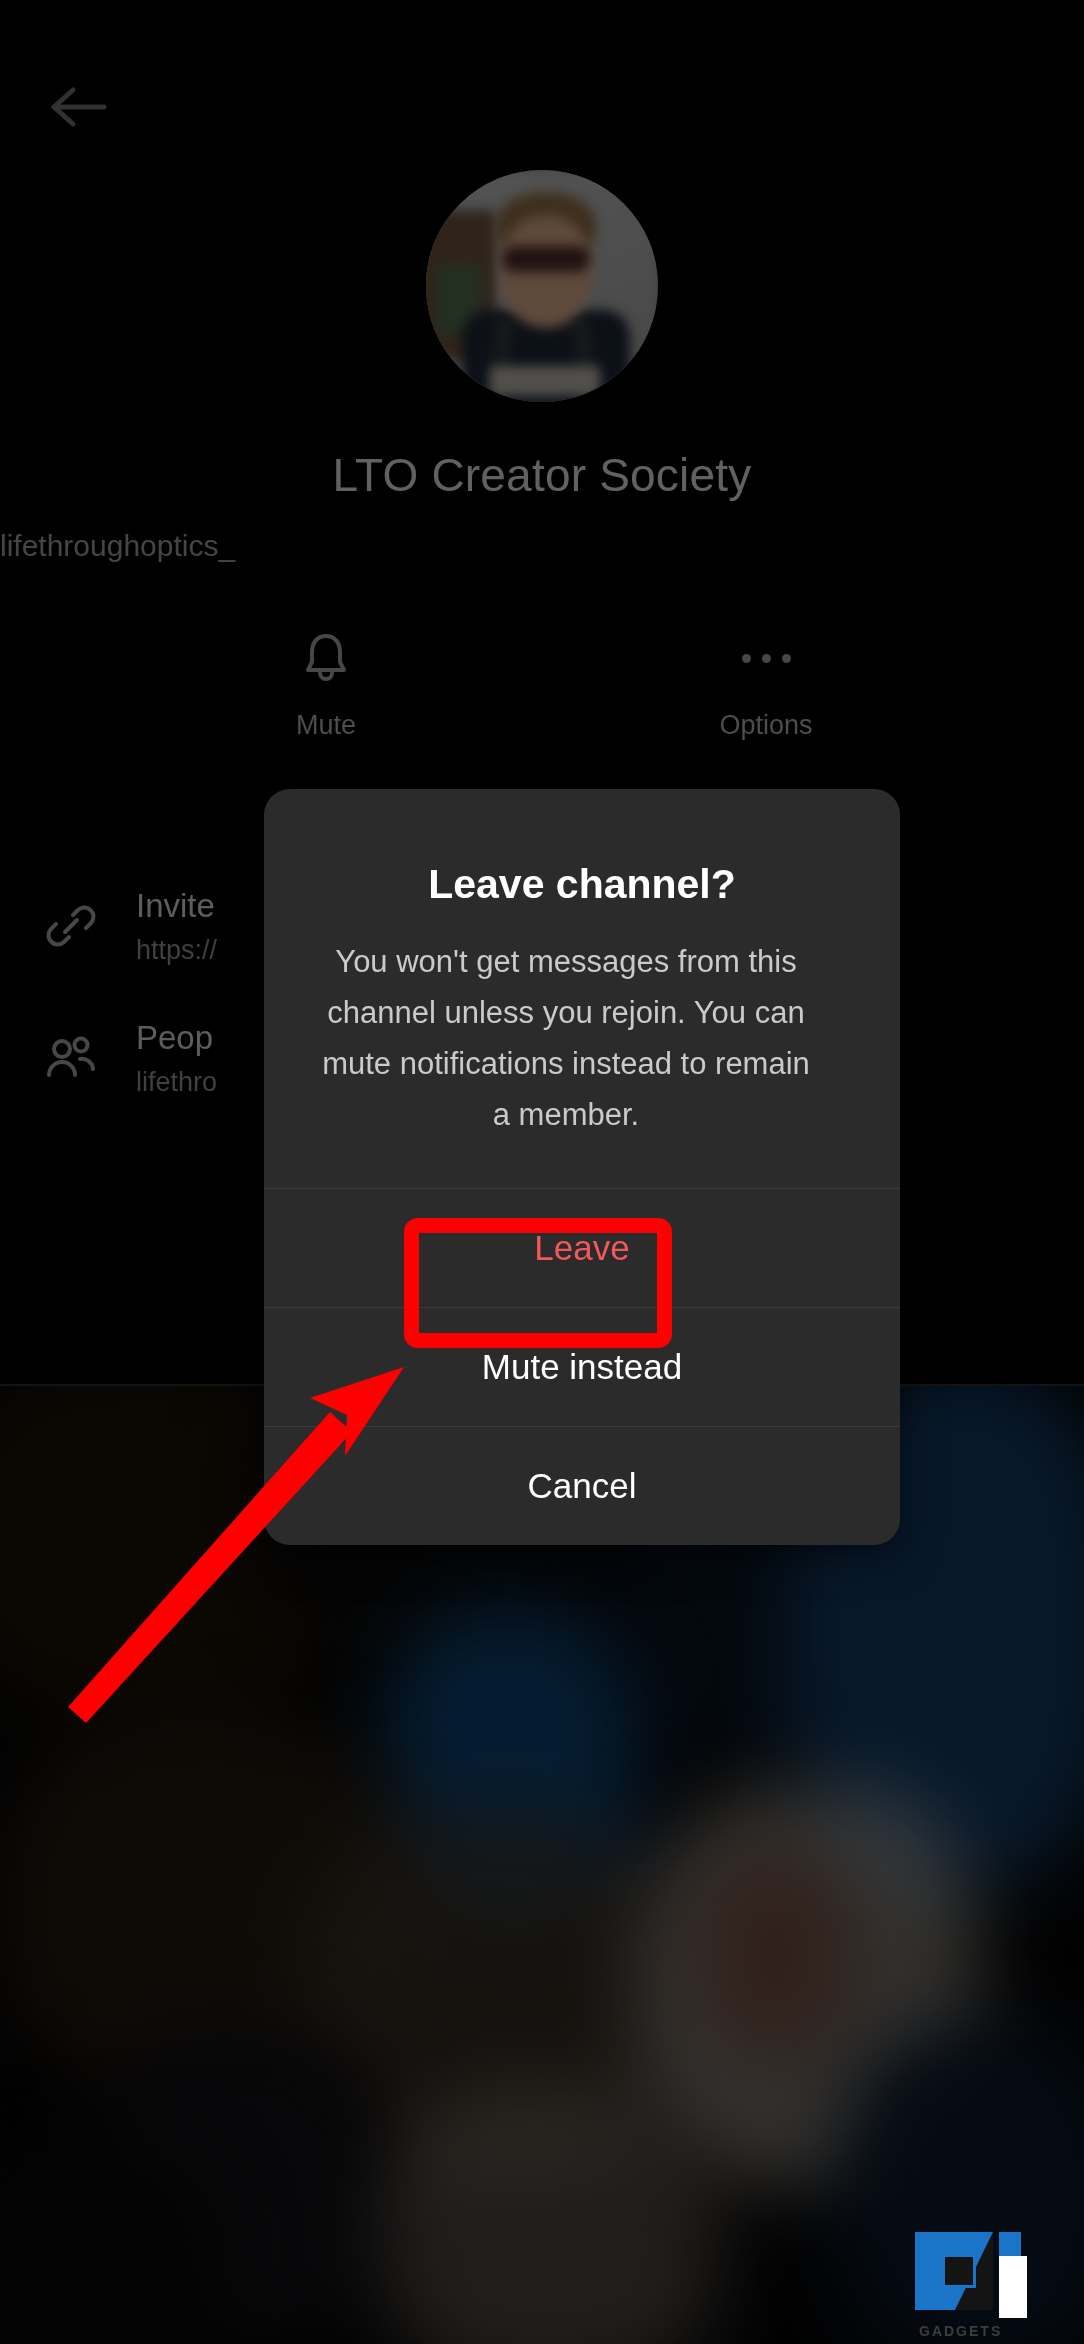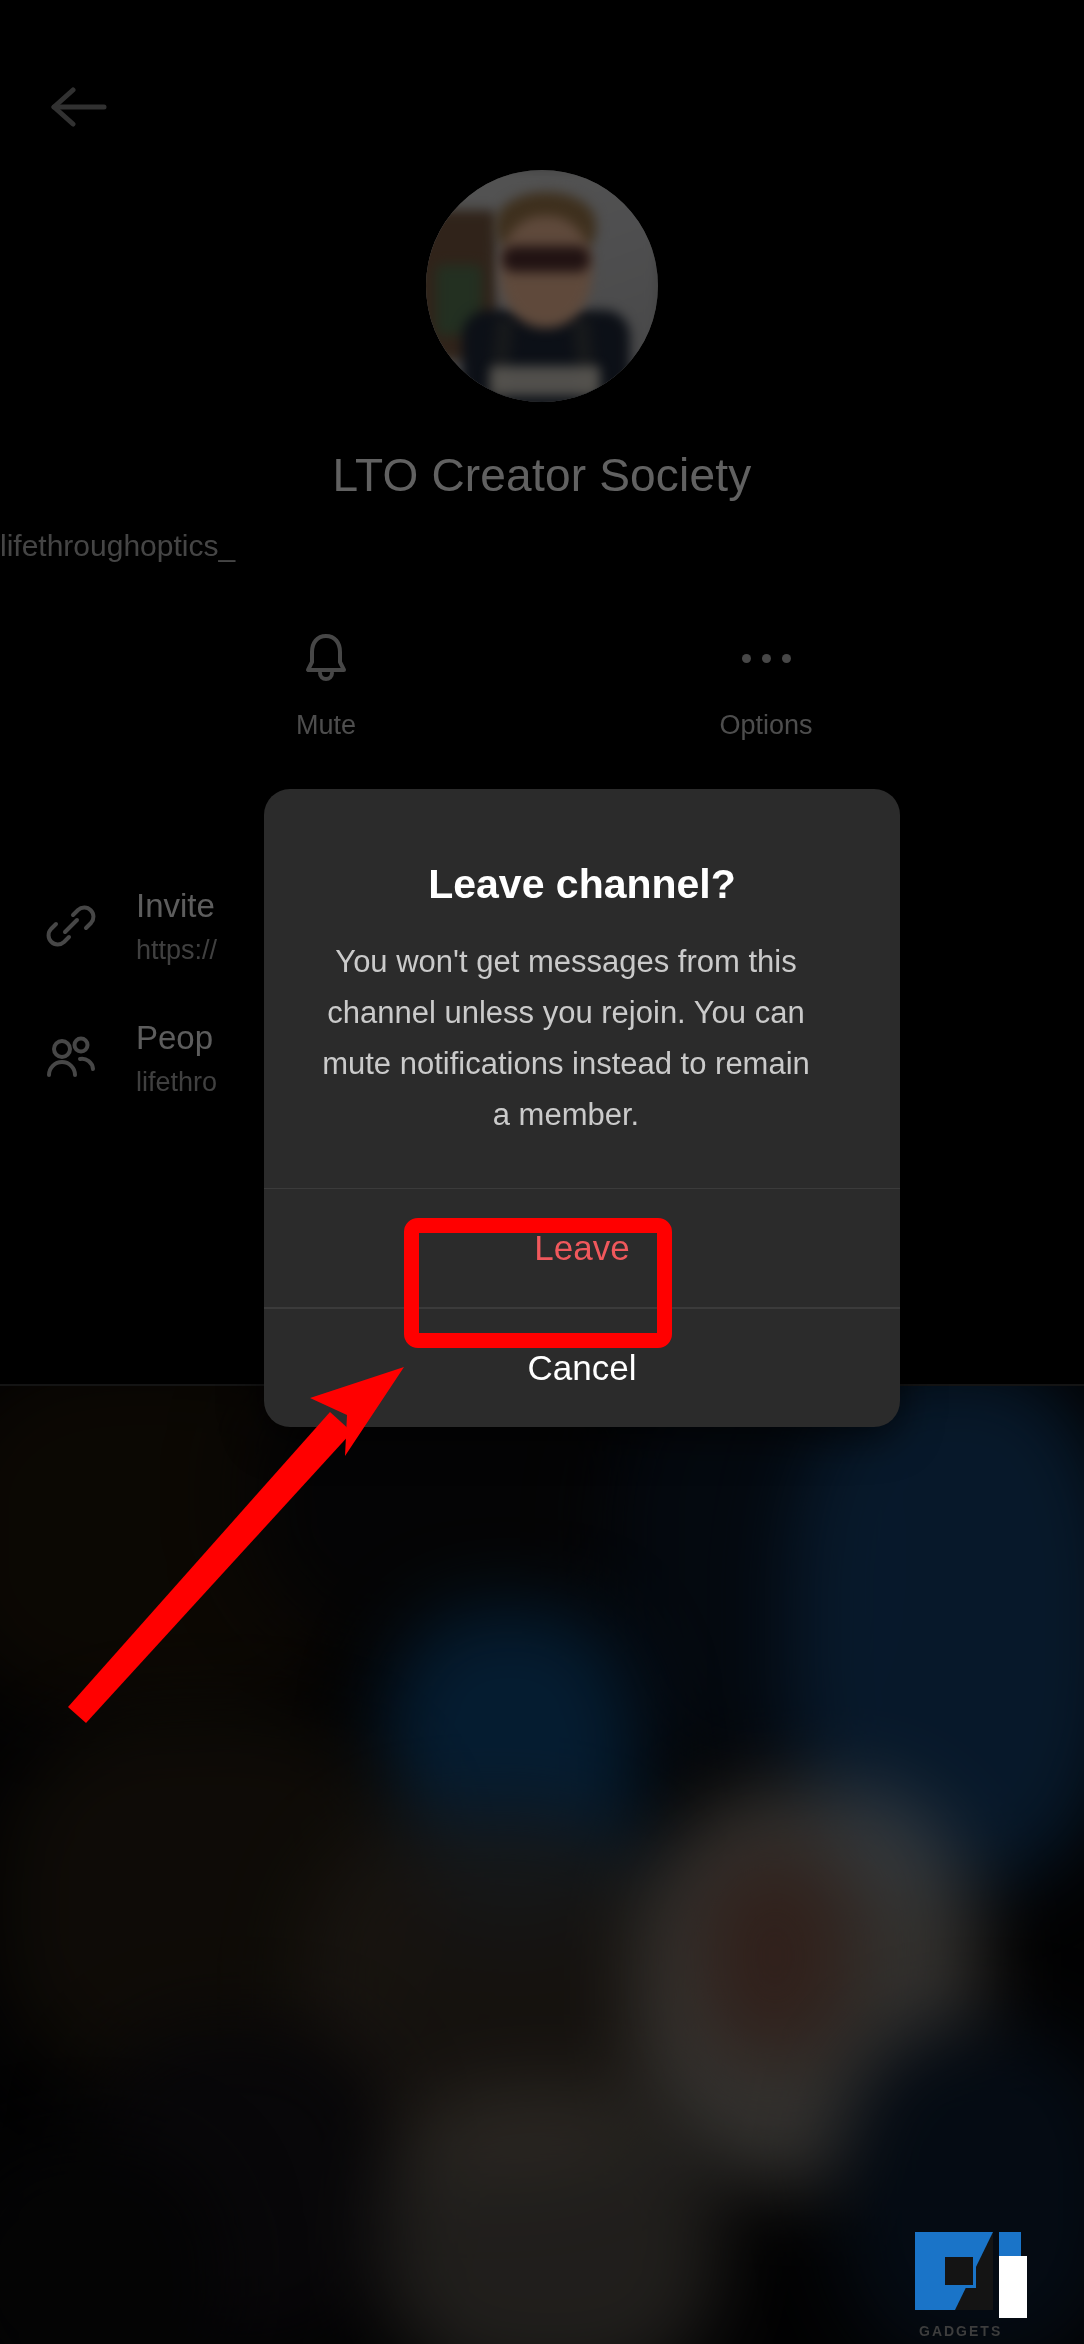--- a/index.html
+++ b/index.html
@@ -391,20 +391,21 @@
   <div class="list-divider"></div>
 
   <div class="scrim"></div>
 
   <div class="dialog">
     <div class="dialog-title">Leave channel?</div>
     <div class="dialog-body">You won't get messages from this channel unless you rejoin. You can mute notifications instead to remain a member.</div>
     <div class="dialog-sep"></div>
     <button class="dialog-btn danger">Leave</button>
     <div class="dialog-sep"></div>
+    <button class="dialog-btn">Mute instead</button>
     <div class="dialog-sep"></div>
     <button class="dialog-btn">Cancel</button>
   </div>
 
   <div class="hl-box"></div>
 
   <svg class="arrow-svg" viewBox="0 0 1084 2344">
     <g fill="#ff0000" stroke="none">
       <path d="M86 1723 L352 1432 L330 1412 L68 1707 Z"></path>
       <path d="M404 1367 L310 1398 L347 1415 L345 1456 Z"></path>

